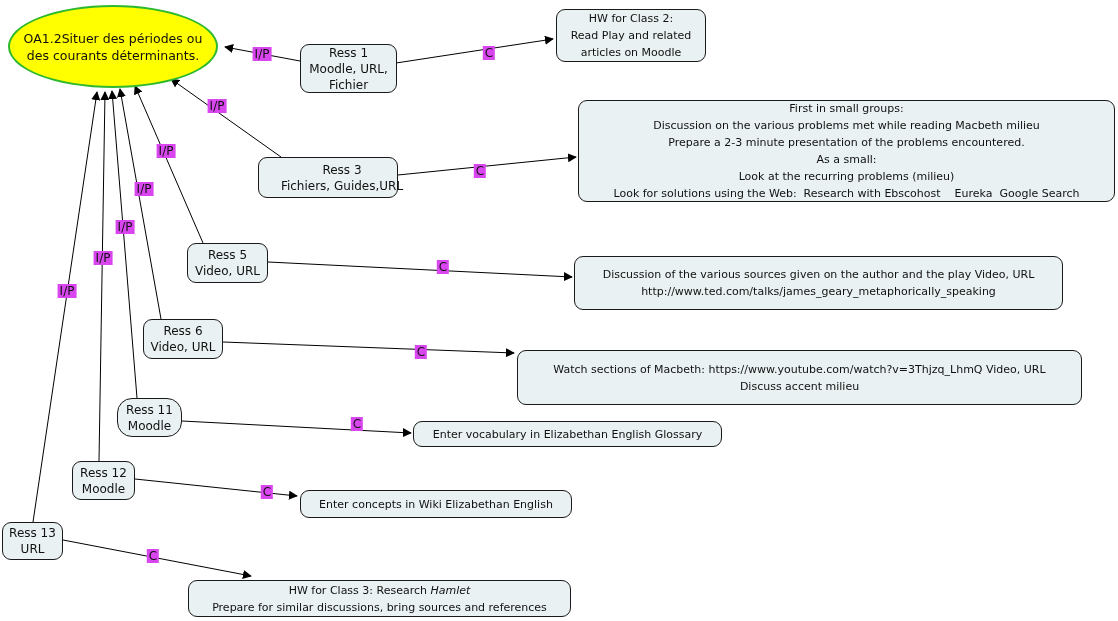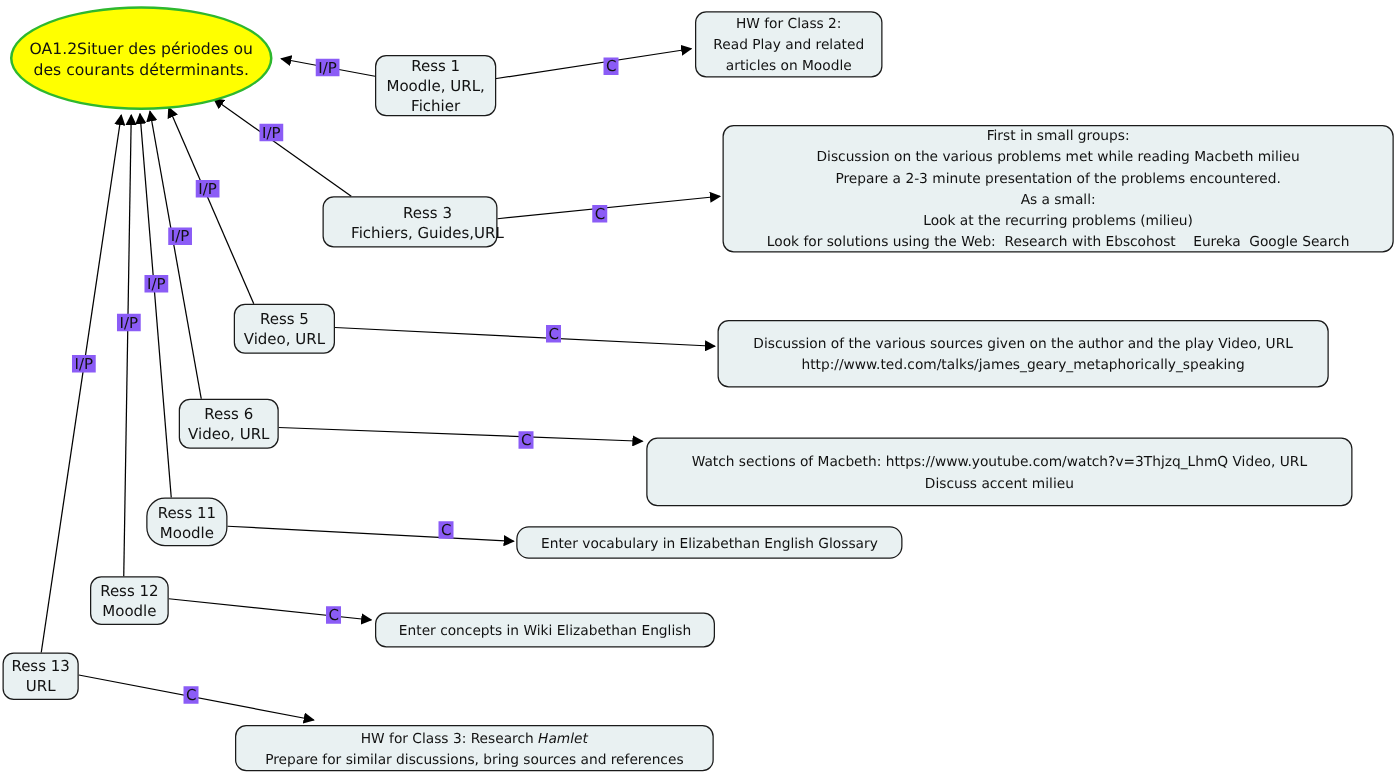--- a/index.html
+++ b/index.html
@@ -19,21 +19,21 @@
   .res{font-size:12px;line-height:16px;}
   .act{font-size:11px;line-height:17px;}
   .concept{
     position:absolute;z-index:2;box-sizing:border-box;
     background:#ffff00;border:2px solid #2eb82e;border-radius:50%;
     display:flex;flex-direction:column;align-items:center;justify-content:center;
     text-align:center;font-size:12.5px;line-height:17px;
   }
   .edge-label{
     position:absolute;z-index:3;transform:translate(-50%,-50%);
-    background:#8b5cf6;padding:0 2px;font-size:12px;line-height:14px;color:#111;
+    background:#d946ef;padding:0 2px;font-size:12px;line-height:14px;color:#111;
   }
   .it{font-style:italic;}
 </style>
 </head>
 <body>
 
 <div class="canvas">
 
   <svg width="1118" height="621">
     <defs>
@@ -108,21 +108,21 @@
     <div class="ln">Look for solutions using the Web:  Research with Ebscohost    Eureka  Google Search</div>
   </div>
   <div class="node act" style="left:574px;top:256px;width:489px;height:54px;">
     <div class="ln">Discussion of the various sources given on the author and the play Video, URL</div>
     <div class="ln">http://www.ted.com/talks/james_geary_metaphorically_speaking</div>
   </div>
   <div class="node act" style="left:517px;top:350px;width:565px;height:55px;">
     <div class="ln">Watch sections of Macbeth: https://www.youtube.com/watch?v=3Thjzq_LhmQ Video, URL</div>
     <div class="ln">Discuss accent milieu</div>
   </div>
-  <div class="node act" style="left:413px;top:421px;width:309px;height:26px;border-radius:10px;">
+  <div class="node act" style="left:413px;top:421px;width:309px;height:26px;">
     <div class="ln">Enter vocabulary in Elizabethan English Glossary</div>
   </div>
   <div class="node act" style="left:300px;top:490px;width:272px;height:28px;">
     <div class="ln">Enter concepts in Wiki Elizabethan English</div>
   </div>
   <div class="node act" style="left:188px;top:580px;width:383px;height:37px;">
     <div class="ln"><span>HW for Class 3: Research </span><span class="it">Hamlet</span></div>
     <div class="ln">Prepare for similar discussions, bring sources and references</div>
   </div>
 

